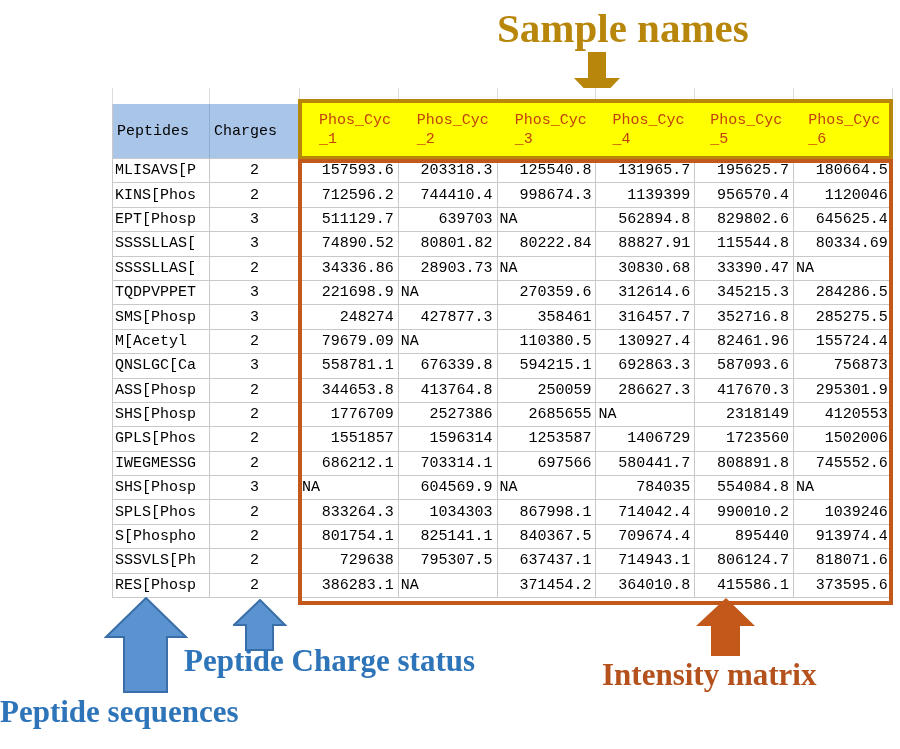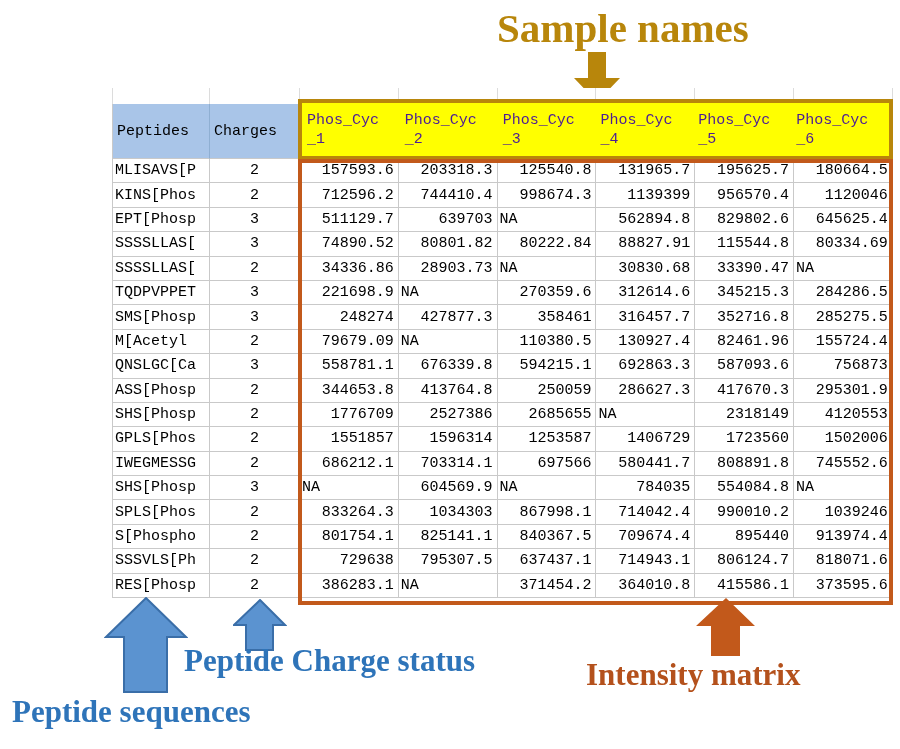--- a/index.html
+++ b/index.html
@@ -33,22 +33,22 @@
   .cell.charge{justify-content:center;}
   .cell.num{justify-content:flex-end;padding-right:4px;}
   .cell.na{justify-content:flex-start;padding-left:2px;}
   
   .yellow-box{
     position:absolute;left:186px;top:11px;width:595px;height:61px;box-sizing:border-box;
     border:4px solid #b8860b;background:#ffff00;
     display:grid;grid-template-columns:repeat(6,1fr);align-items:center;
   }
   .scell{
-    font:15px "Liberation Mono","DejaVu Sans Mono",monospace;color:#4c1d95;
-    line-height:19px;padding-left:5px;overflow:hidden;white-space:nowrap;
+    font:15px "Liberation Mono","DejaVu Sans Mono",monospace;color:#c2410c;
+    line-height:19px;padding-left:17px;overflow:hidden;white-space:nowrap;
   }
   .scell span{display:block;}
   .orange-box{
     position:absolute;left:186px;top:71px;width:595px;height:446px;box-sizing:border-box;
     border:4px solid #c2591b;background:transparent;pointer-events:none;
   }
   
   .callout{position:absolute;font-family:"Liberation Serif","DejaVu Serif",serif;font-weight:bold;white-space:nowrap;}
   .callout.gold{color:#b8860b;font-size:41px;}
   .callout.blue{color:#2e74b9;font-size:31px;}
@@ -308,15 +308,15 @@
 <svg class="arrow" style="left:233px;top:599px;" width="54" height="52" viewBox="0 0 54 52">
   <polygon points="27,1 52,26 40,26 40,51 13,51 13,26 1,26" fill="#5b93d0" stroke="#3a6ea8" stroke-width="2"></polygon>
 </svg>
 
 <svg class="arrow" style="left:696px;top:598px;" width="60" height="58" viewBox="0 0 60 58">
   <polygon points="30,0 59,28 44,28 44,58 15,58 15,28 0,28" fill="#c2591b"></polygon>
 </svg>
 
 <div class="callout blue" style="left:184px;top:643px;">Peptide Charge status</div>
 
-<div class="callout blue" style="left:12px;top:694px;">Peptide sequences</div>
-
-<div class="callout orange" style="left:586px;top:657px;">Intensity matrix</div>
+<div class="callout blue" style="left:0;top:694px;">Peptide sequences</div>
+
+<div class="callout orange" style="left:602px;top:657px;">Intensity matrix</div>
 
 </body></html>

